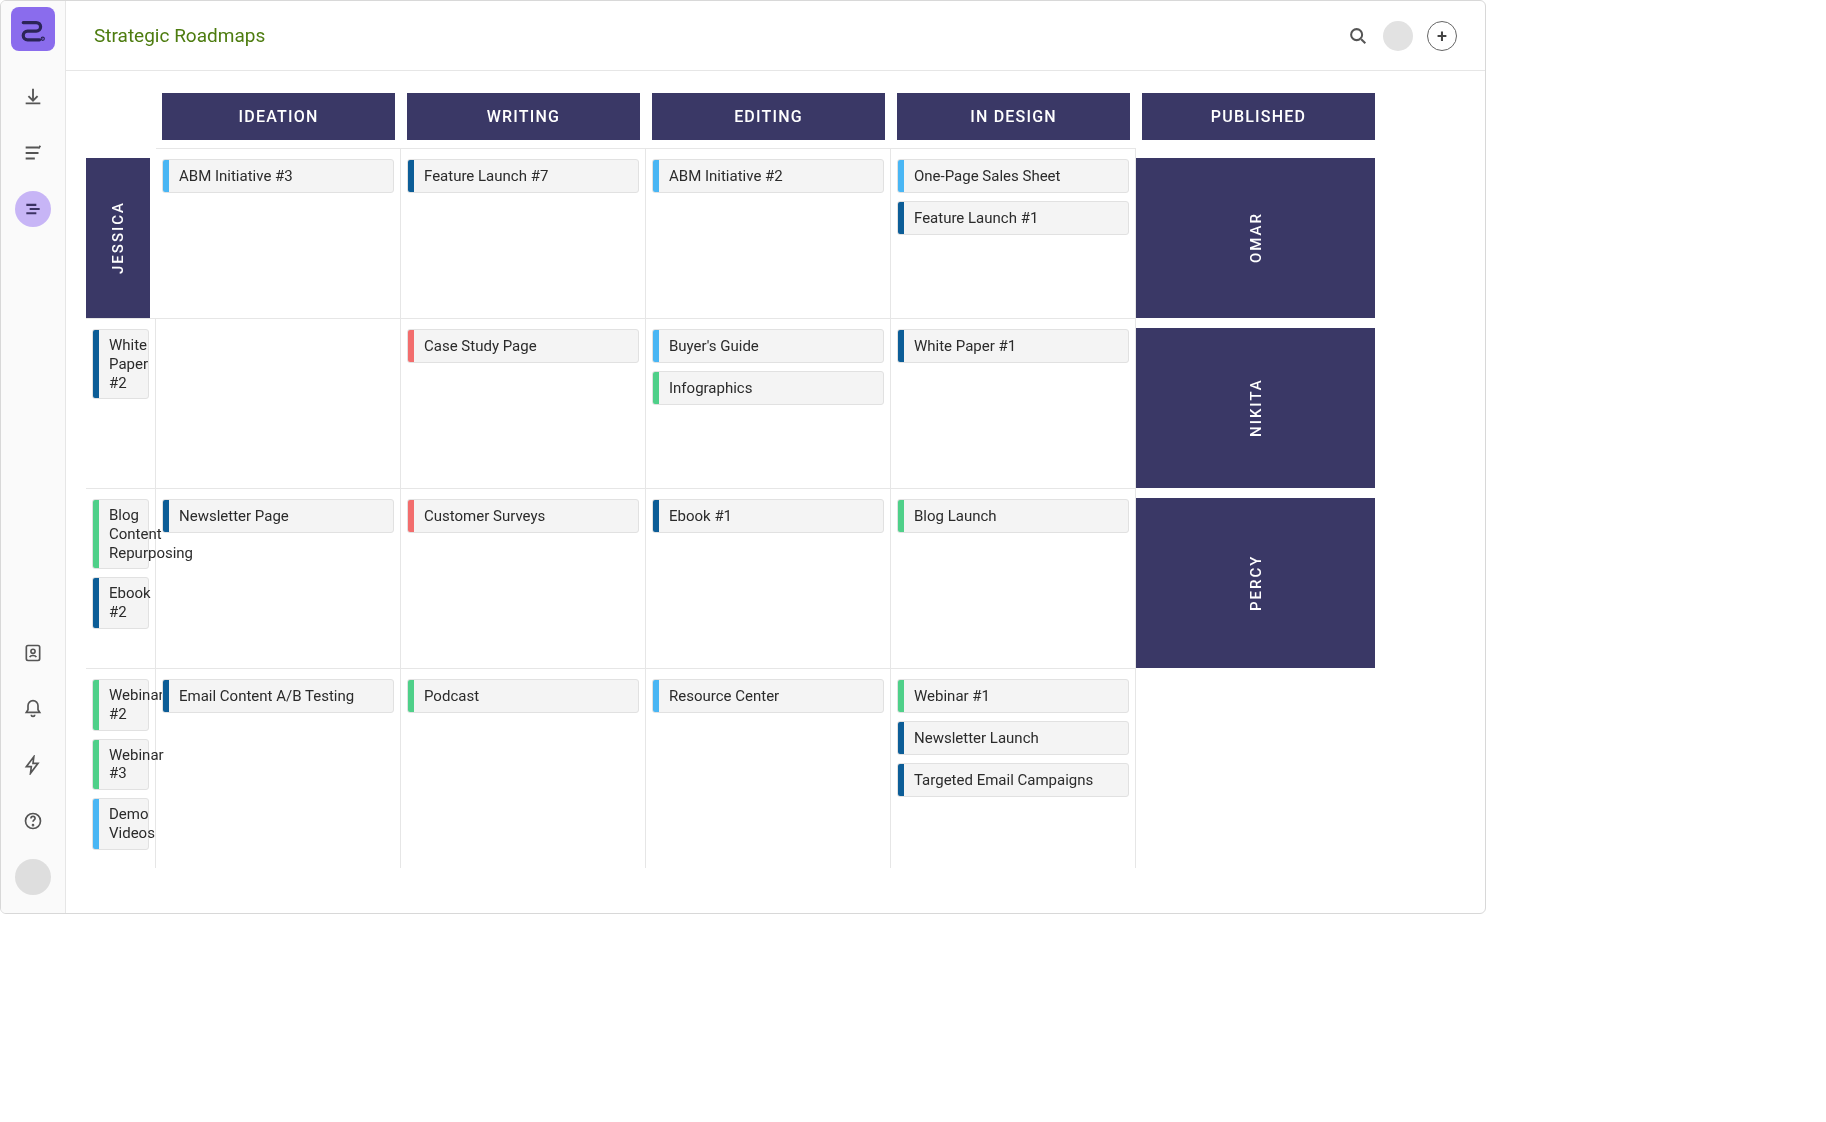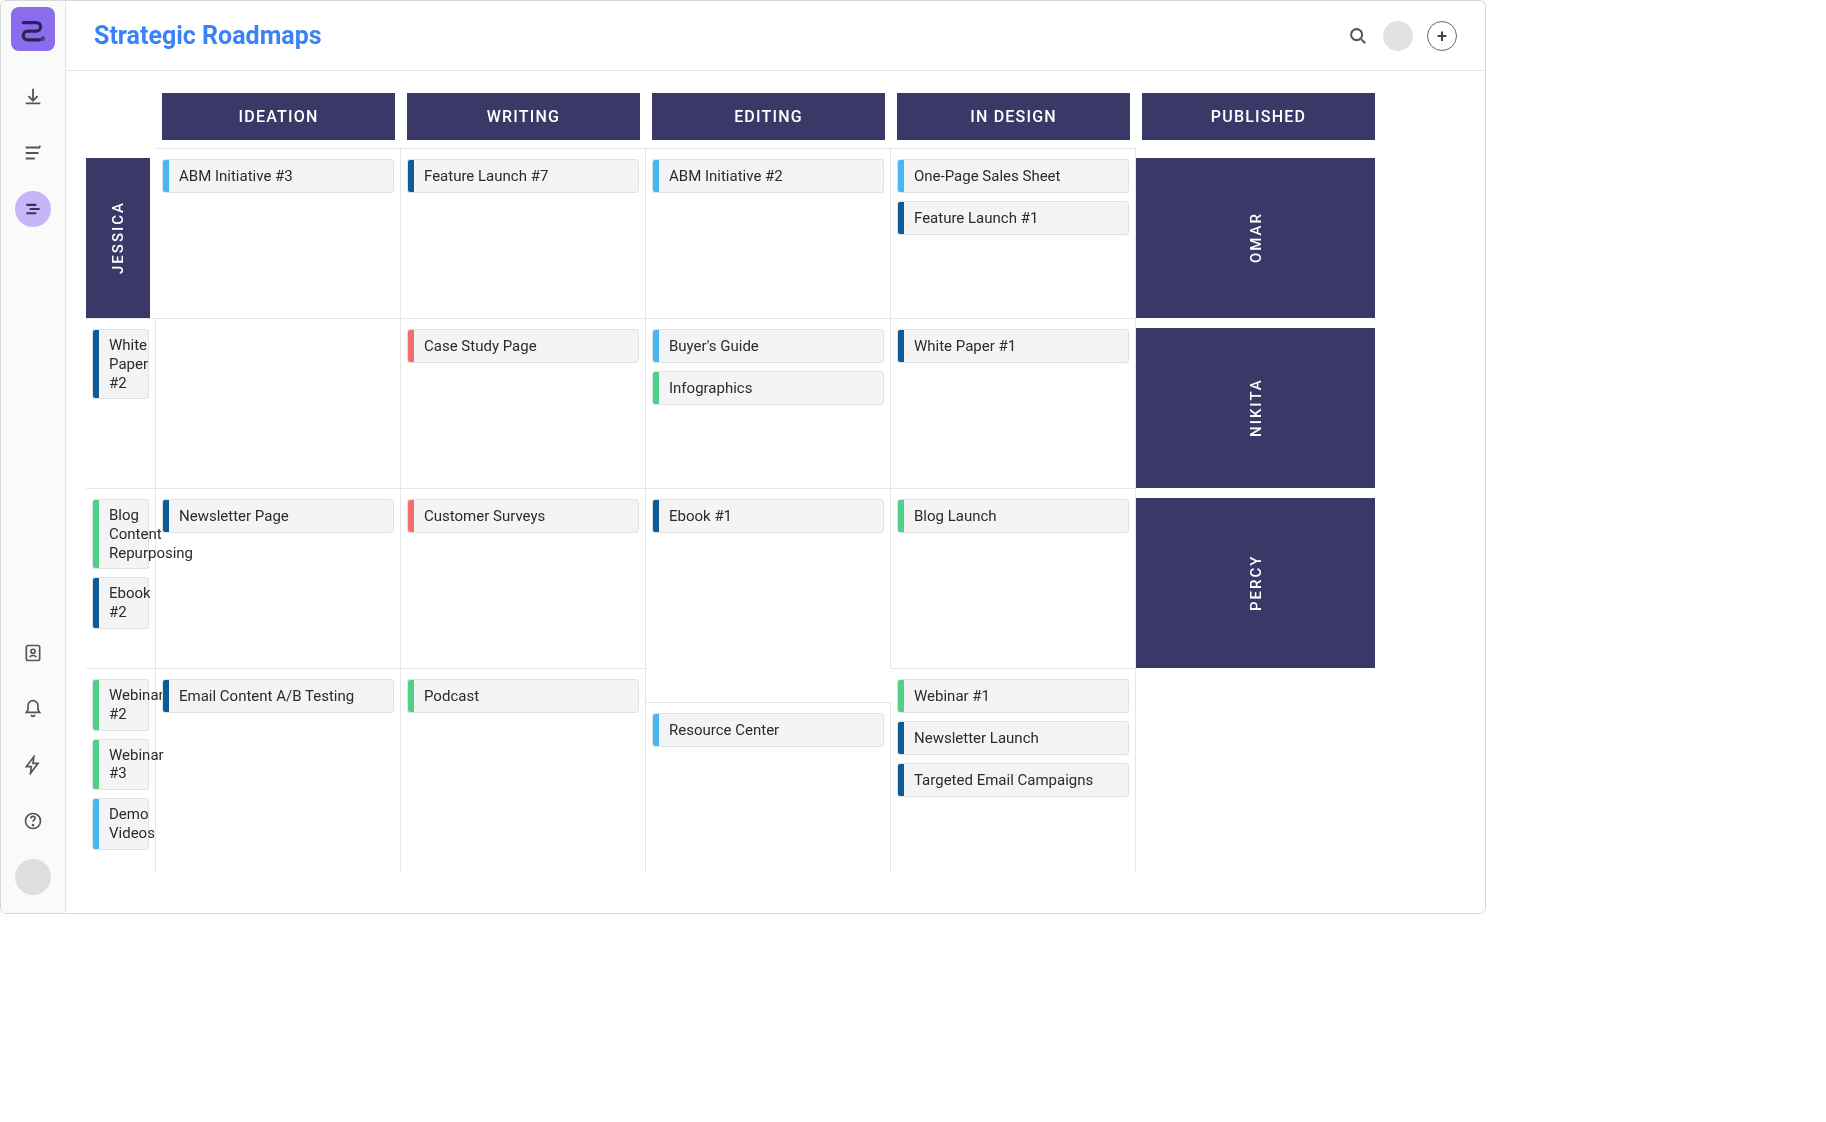--- a/index.html
+++ b/index.html
@@ -74,23 +74,23 @@
     overflow: hidden;
   }
   .topbar {
     height: 70px;
     border-bottom: 1px solid #e6e6e6;
     display: flex;
     align-items: center;
     padding: 0 28px 0 28px;
   }
   .page-title {
-    font-size: 25px;
-    color: #3b82f6;
-    font-weight: 700;
+    font-size: 19px;
+    color: #4d7c0f;
+    font-weight: 400;
   }
   .topbar-right {
     margin-left: auto;
     display: flex;
     align-items: center;
     gap: 14px;
   }
   .search-btn { color:#555; cursor:pointer; display:flex; align-items:center; justify-content:center; }
   .top-avatar {
     width: 30px; height:30px; border-radius:50%; background:#e2e2e2;
@@ -368,21 +368,21 @@
               <div class="card-stripe" style="background: rgb(12, 93, 151);"></div>
               <div class="card-title">Email Content A/B Testing</div>
             </div>
           </div>
           <div class="cell" style="min-height: 170px;">
             <div class="card">
               <div class="card-stripe" style="background: rgb(79, 208, 137);"></div>
               <div class="card-title">Podcast</div>
             </div>
           </div>
-          <div class="cell" style="min-height: 170px; margin-top: 34px;">
+          <div class="cell" style="min-height: 170px;">
             <div class="card">
               <div class="card-stripe" style="background: rgb(73, 182, 244);"></div>
               <div class="card-title">Resource Center</div>
             </div>
           </div>
           <div class="cell" style="min-height: 170px;">
             <div class="card">
               <div class="card-stripe" style="background: rgb(79, 208, 137);"></div>
               <div class="card-title">Webinar #1</div>
             </div>

